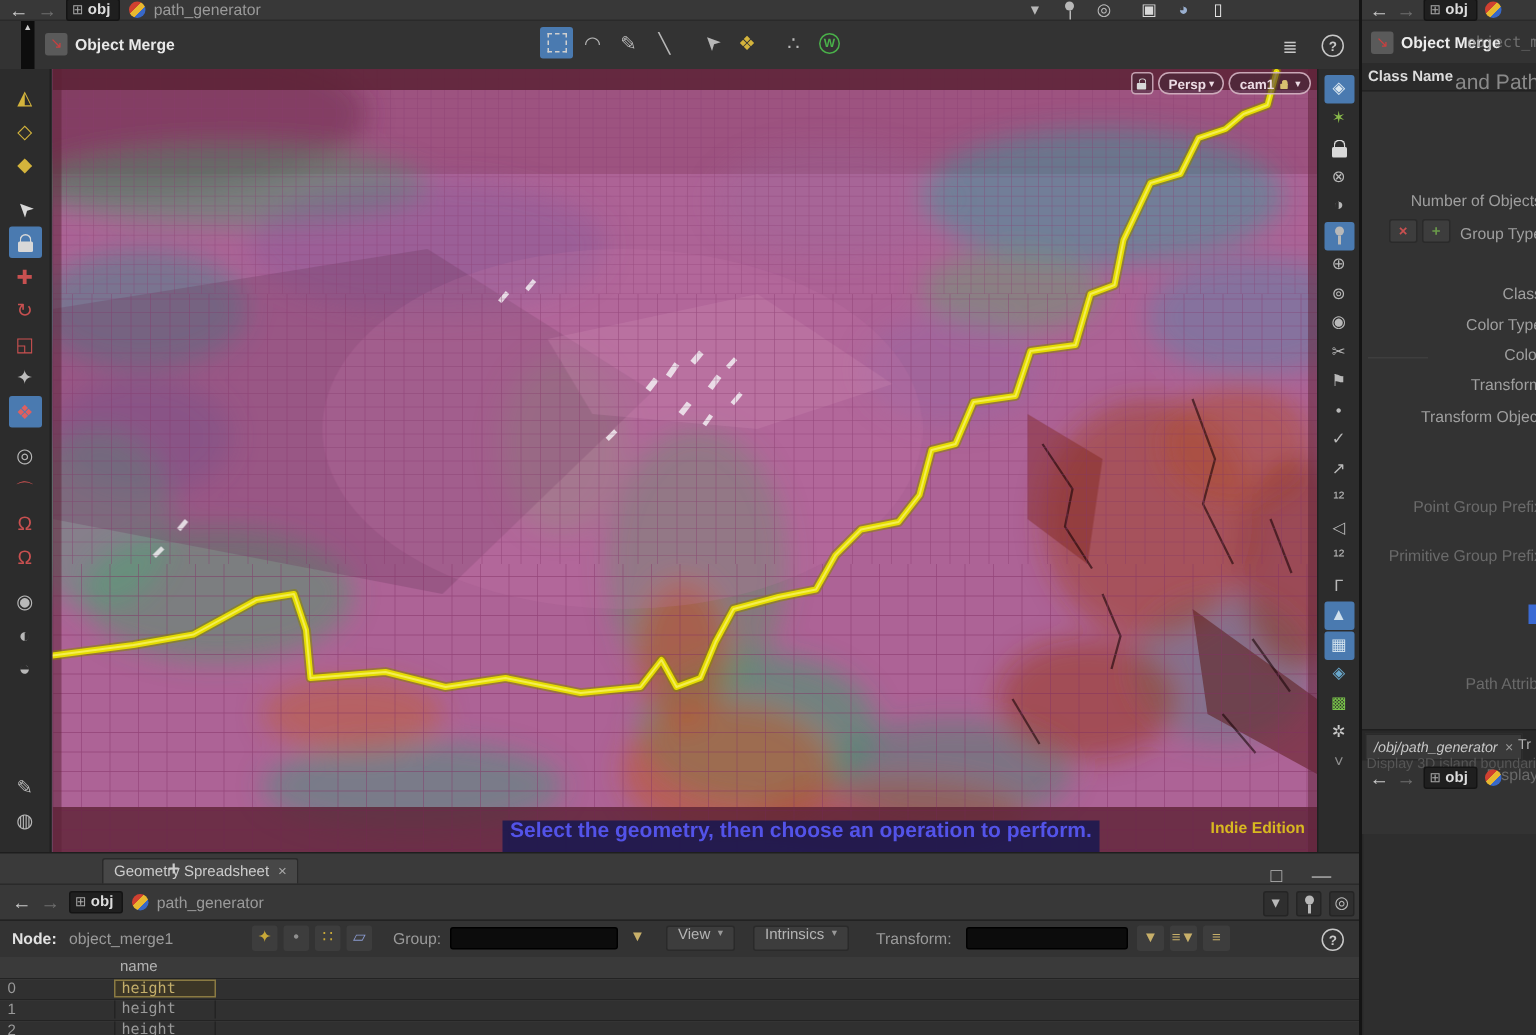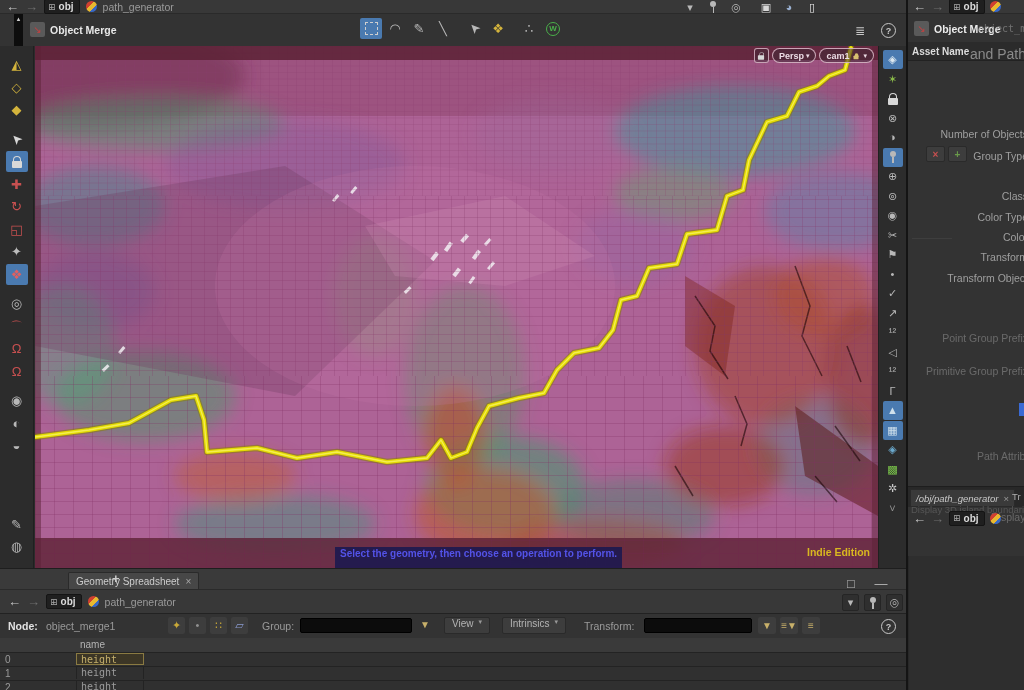--- a/index.html
+++ b/index.html
@@ -56,21 +56,21 @@
   #viewport{position:absolute;left:35px;top:0;width:843px;height:522px;overflow:hidden;background:#a8618f;}
   #vp-pills{position:absolute;top:2px;right:4px;display:flex;align-items:center;gap:3px;z-index:5;}
   .pill{display:inline-flex;align-items:center;gap:2px;height:13px;padding:0 6px;border-radius:8px;
     border:1px solid rgba(222,190,205,.85);background:rgba(64,40,52,.55);color:#ecdce4;font-size:9px;font-weight:bold;}
   #vp-lockchip{width:13px;height:13px;border-radius:3px;border:1px solid rgba(222,190,205,.8);
     background:rgba(64,40,52,.5);display:inline-flex;align-items:center;justify-content:center;}
   #vp-lockchip .lock{transform:scale(.62);margin-top:4px;}
   .pill .lock{transform:scale(.5);margin-top:3px;}
   .pill .caret{font-size:7px;color:#ecdce4;}
   #vp-message{position:absolute;left:300px;top:501px;height:27px;background:rgba(24,24,80,.85);
-    color:#5353e8;font-size:10px;font-weight:bold;line-height:13px;padding:0 5px;z-index:5;white-space:nowrap;}
+    color:#5353e8;font-size:14px;font-weight:bold;line-height:13px;padding:0 5px;z-index:5;white-space:nowrap;}
   #vp-edition{position:absolute;right:8px;top:500px;color:#d8b820;font-size:10.5px;font-weight:bold;z-index:5;}
   
   #geo-tab-row{position:absolute;left:0;top:568px;width:906px;height:21px;background:#3a3a3a;border-top:1px solid #1e1e1e;}
   #geo-tab{position:absolute;left:24px;top:3px;height:17px;background:#474747;border:1px solid #2a2a2a;border-bottom:none;
     display:flex;align-items:center;gap:6px;padding:0 7px;font-size:10px;color:#cccccc;border-radius:2px 2px 0 0;margin-left:44px;}
   #geo-tab .x{color:#a8a8a8;font-size:10px;}
   #geo-new-tab{position:absolute;left:112px;top:2px;color:#cccccc;font-size:13px;font-weight:bold;}
   #geo-right{position:absolute;right:14px;top:4px;display:flex;gap:8px;align-items:center;color:#bbbbbb;font-size:10px;}
   #path-row2{position:absolute;left:0;top:589px;width:906px;height:24px;background:#383838;border-top:1px solid #2a2a2a;
     display:flex;align-items:center;gap:6px;padding-left:8px;box-sizing:border-box;}
@@ -467,21 +467,21 @@
       <span class="pg-icon"></span>
     </div>
 
     <div id="rp-title-row">
       <div id="rp-title-icon">↘</div>
       <div id="rp-title">Object Merge</div>
       <div id="rp-ghost-title">object_merge1</div>
     </div>
 
     <div id="rp-tab-row">
-      <span id="rp-tab-strong">Asset Name</span>
+      <span id="rp-tab-strong">Class Name</span>
       <span id="rp-tab-dim">and Path</span>
     </div>
 
     <div id="rp-params">
       <div id="rp-remove" class="mini-btn">×</div>
       <div id="rp-add" class="mini-btn">+</div>
       <div id="rp-rule"></div>
       <div id="rp-bluebtn"></div>
     <div class="param" style="top: 68px;">Number of Objects</div>
         <div class="param" style="top: 90px;">Group Type</div>

